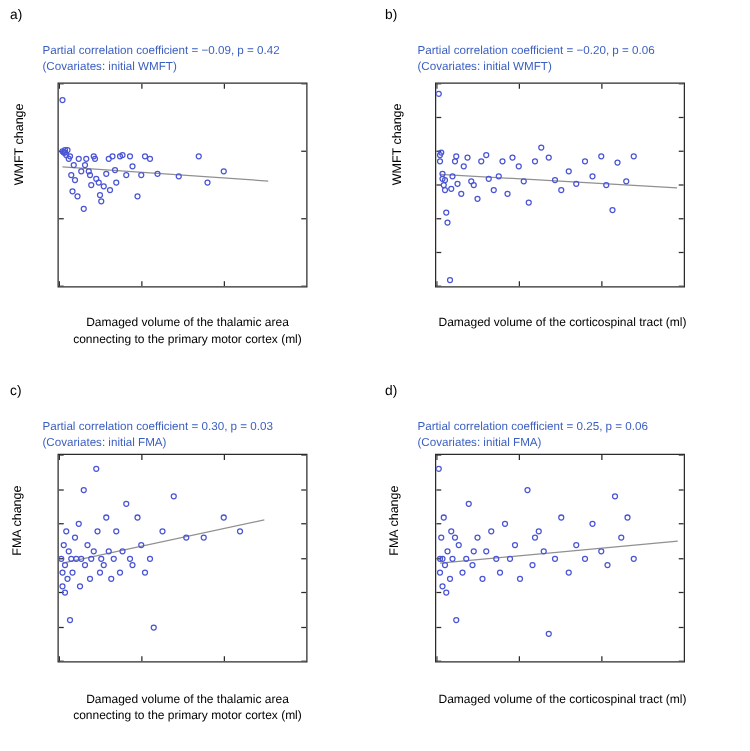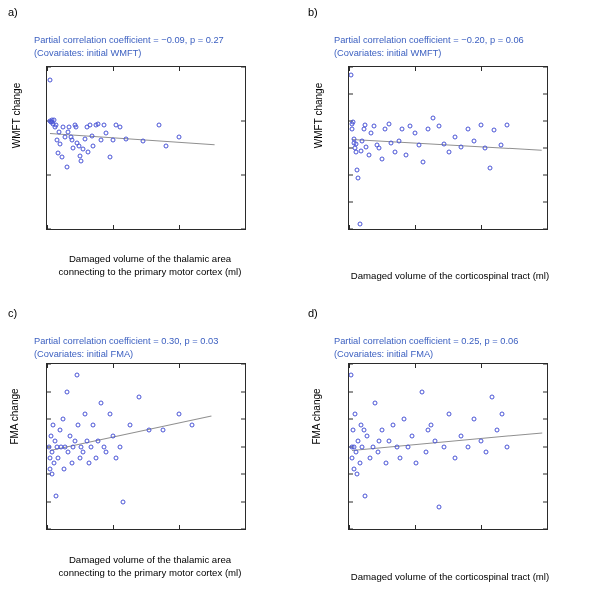--- a/index.html
+++ b/index.html
@@ -134,31 +134,31 @@
   .xlabel {
     position: absolute;
     font-size: 9.6px;
     color: #000;
     text-align: center;
     line-height: 13px;
     width: 280px;
     left: 10px;
   }
   .xlabel-a, .xlabel-c { top: 252px; }
-  .xlabel-b, .xlabel-d { top: 269px; }
+  .xlabel-b, .xlabel-d { top: 252px; }
 </style>
 </head>
 <body>
 
 <div class="figure">
 
   <div class="panel panel-a">
     <div class="panel-letter">a)</div>
     <div class="annot">
-      <div>Partial correlation coefficient = −0.09, p = 0.27</div>
+      <div>Partial correlation coefficient = −0.09, p = 0.42</div>
       <div>(Covariates: initial WMFT)</div>
     </div>
     <div class="ylabel ylabel-a">WMFT change</div>
     <div class="plotbox plot-a" id="plot-a">
         <div class="tick-y-mark" style="top: 162px;"></div>
         <div class="tick-y-mark right" style="top: 162px;"></div>
         <div class="tick-y" style="top: 162px;">-1000</div>
         <div class="tick-y-mark" style="top: 108px;"></div>
         <div class="tick-y-mark right" style="top: 108px;"></div>
         <div class="tick-y" style="top: 108px;">-500</div>

